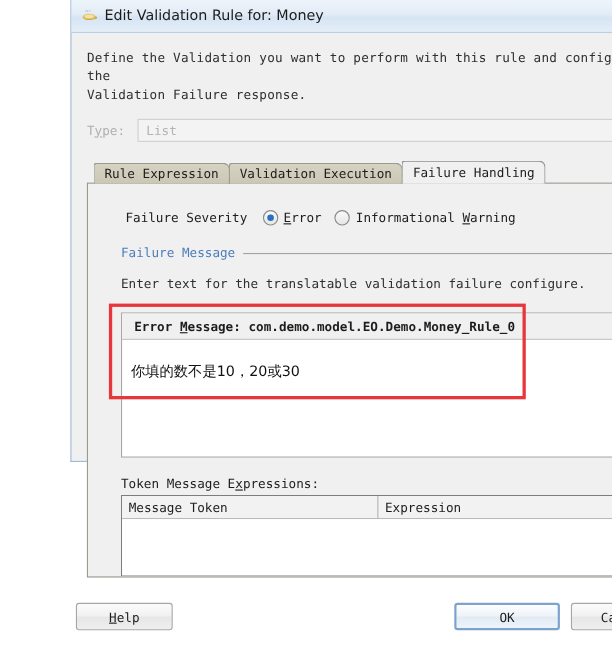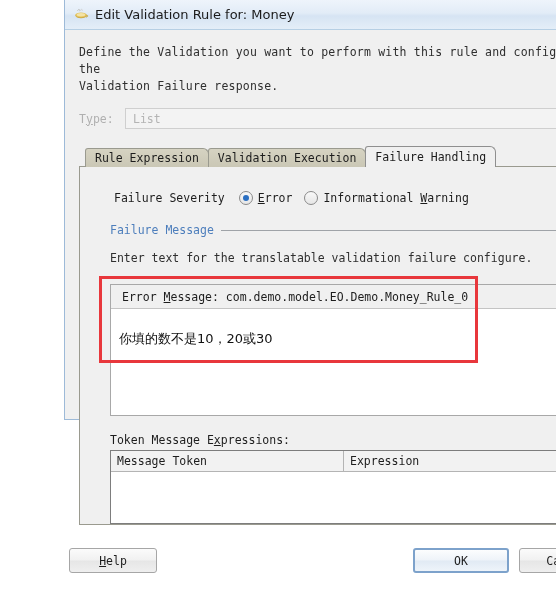--- a/index.html
+++ b/index.html
@@ -256,20 +256,21 @@
     border-bottom: 1px solid #c4c4c4;
     display: flex;
     align-items: center;
     position: relative;
   }
   #msg-header-label {
     font-size: 11.5px;
     color: #1d1d1d;
     padding-left: 11px;
     white-space: nowrap;
+    font-weight: bold;
   }
   #msg-header-label u { text-decoration: underline; }
   #search-icon-cell {
     position: absolute;
     right: 0; top: 0;
     width: 28px; height: 22px;
     display: flex;
     align-items: center;
     justify-content: center;
     border-left: 1px solid #d8d8d8;

